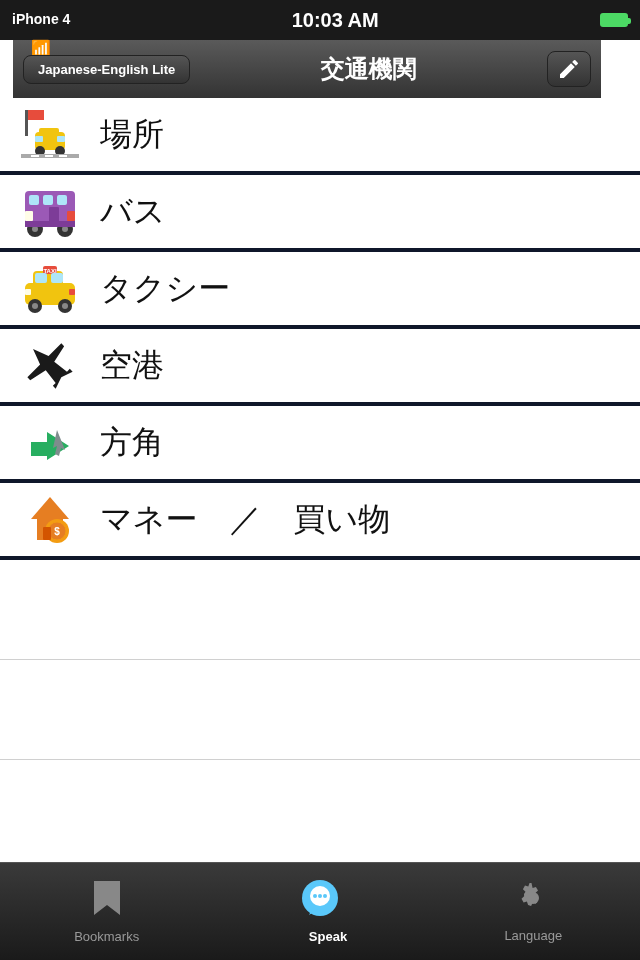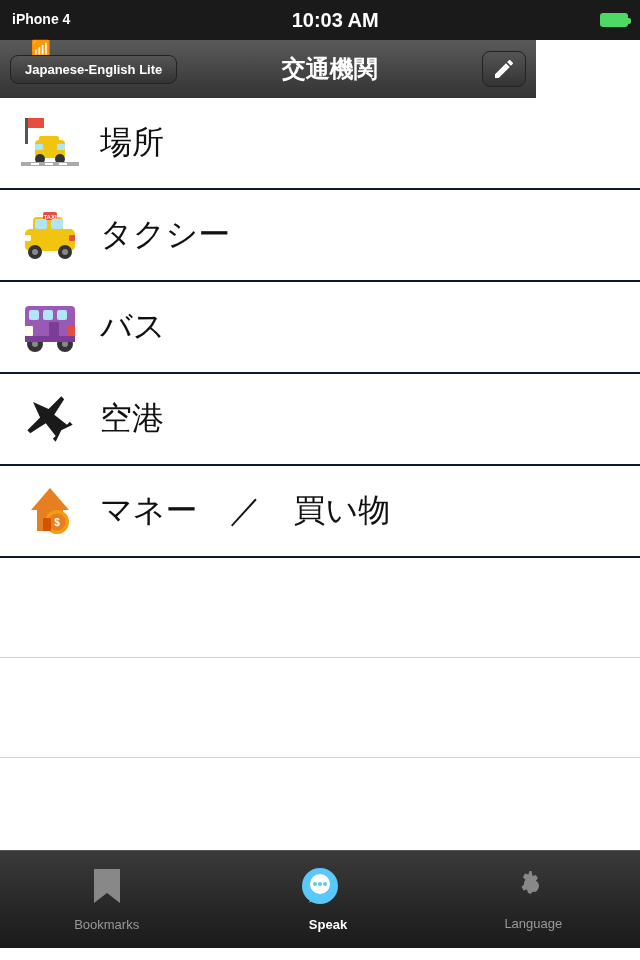--- a/index.html
+++ b/index.html
@@ -68,27 +68,28 @@
       right: -5px;
       top: 3px;
       width: 3px;
       height: 6px;
       background: #4cd964;
       border-radius: 0 2px 2px 0;
     }
 
     
     #nav-bar {
-      width: 536px;
+      width: 588px;
       height: 58px;
       background: linear-gradient(180deg, #5a5a5a 0%, #333 100%);
       display: flex;
       align-items: center;
       padding: 0 10px;
       gap: 10px;
+      margin-left: 13px;
     }
     .nav-back-btn {
       background: linear-gradient(180deg, #555 0%, #333 100%);
       border: 1px solid #222;
       border-radius: 8px;
       color: #fff;
       font-size: 13px;
       font-weight: 600;
       padding: 6px 14px;
       cursor: pointer;
@@ -118,22 +119,22 @@
     
     #list-container {
       width: 640px;
       background: #fff;
       flex: 1;
     }
     .list-item {
       display: flex;
       align-items: center;
       padding: 0 20px;
-      height: 92px;
-      border-bottom: 2px solid #0f172a;
+      height: 77px;
+      border-bottom: 4px solid #0f172a;
       cursor: pointer;
       background: #fff;
     }
     .list-icon {
       width: 60px;
       height: 60px;
       margin-right: 20px;
       display: flex;
       align-items: center;
       justify-content: center;
@@ -148,21 +149,21 @@
     
     .list-item-empty {
       height: 100px;
       border-bottom: 1px solid #d0d0d0;
       background: #fff;
     }
 
     
     #tab-bar {
       position: absolute;
-      bottom: 12px;
+      bottom: 0;
       width: 640px;
       height: 98px;
       background: linear-gradient(180deg, #3a3a3a 0%, #1a1a1a 100%);
       border-top: 1px solid #555;
       display: flex;
       align-items: flex-end;
     }
     .tab-item {
       flex: 1;
       display: flex;
@@ -244,20 +245,46 @@
         <rect x="10" y="49" width="8" height="2" fill="#fff"></rect>
         <rect x="24" y="49" width="8" height="2" fill="#fff"></rect>
         <rect x="38" y="49" width="8" height="2" fill="#fff"></rect>
       </svg>
     </div>
     <span class="list-label">場所</span>
   </div>
 
   <div class="list-item">
     <div class="list-icon">
+      <svg width="58" height="54" viewBox="0 0 58 54">
+
+        <rect x="4" y="6" width="50" height="36" rx="4" fill="#9b59b6"></rect>
+
+        <rect x="8" y="10" width="10" height="10" rx="2" fill="#aee6f8"></rect>
+        <rect x="22" y="10" width="10" height="10" rx="2" fill="#aee6f8"></rect>
+        <rect x="36" y="10" width="10" height="10" rx="2" fill="#aee6f8"></rect>
+
+        <rect x="4" y="26" width="8" height="10" rx="1" fill="#fffde7"></rect>
+        <rect x="46" y="26" width="8" height="10" rx="1" fill="#e74c3c"></rect>
+
+        <rect x="28" y="22" width="10" height="16" rx="1" fill="#7d3c98"></rect>
+
+        <circle cx="14" cy="44" r="8" fill="#333"></circle>
+        <circle cx="14" cy="44" r="3" fill="#888"></circle>
+        <circle cx="44" cy="44" r="8" fill="#333"></circle>
+        <circle cx="44" cy="44" r="3" fill="#888"></circle>
+
+        <rect x="4" y="36" width="50" height="6" fill="#7d3c98"></rect>
+      </svg>
+    </div>
+    <span class="list-label">バス</span>
+  </div>
+
+  <div class="list-item">
+    <div class="list-icon">
       <svg width="58" height="52" viewBox="0 0 58 52">
 
         <rect x="4" y="20" width="50" height="22" rx="5" fill="#f1c40f"></rect>
 
         <rect x="12" y="8" width="30" height="16" rx="4" fill="#f1c40f"></rect>
 
         <rect x="22" y="3" width="14" height="8" rx="2" fill="#e74c3c"></rect>
         <text x="29" y="10" text-anchor="middle" fill="white" font-size="6" font-weight="bold">TAXI</text>
 
         <rect x="14" y="10" width="12" height="10" rx="2" fill="#aee6f8"></rect>
@@ -270,56 +297,41 @@
 
         <rect x="4" y="26" width="6" height="6" rx="1" fill="#fffde7"></rect>
         <rect x="48" y="26" width="6" height="6" rx="1" fill="#e74c3c"></rect>
       </svg>
     </div>
     <span class="list-label">タクシー</span>
   </div>
 
   <div class="list-item">
     <div class="list-icon">
-      <svg width="58" height="54" viewBox="0 0 58 54">
-
-        <rect x="4" y="6" width="50" height="36" rx="4" fill="#9b59b6"></rect>
-
-        <rect x="8" y="10" width="10" height="10" rx="2" fill="#aee6f8"></rect>
-        <rect x="22" y="10" width="10" height="10" rx="2" fill="#aee6f8"></rect>
-        <rect x="36" y="10" width="10" height="10" rx="2" fill="#aee6f8"></rect>
-
-        <rect x="4" y="26" width="8" height="10" rx="1" fill="#fffde7"></rect>
-        <rect x="46" y="26" width="8" height="10" rx="1" fill="#e74c3c"></rect>
-
-        <rect x="28" y="22" width="10" height="16" rx="1" fill="#7d3c98"></rect>
-
-        <circle cx="14" cy="44" r="8" fill="#333"></circle>
-        <circle cx="14" cy="44" r="3" fill="#888"></circle>
-        <circle cx="44" cy="44" r="8" fill="#333"></circle>
-        <circle cx="44" cy="44" r="3" fill="#888"></circle>
-
-        <rect x="4" y="36" width="50" height="6" fill="#7d3c98"></rect>
-      </svg>
-    </div>
-    <span class="list-label">バス</span>
-  </div>
-
-  <div class="list-item">
-    <div class="list-icon">
       <svg width="56" height="56" viewBox="0 0 56 56">
 
         <g transform="translate(28,28) rotate(-45) translate(-28,-28)">
           <path d="M28 4 L34 20 L52 20 L52 24 L34 28 L36 44 L40 44 L40 48 L28 44 L16 48 L16 44 L20 44 L22 28 L4 24 L4 20 L22 20 Z" fill="#1a1a1a"></path>
         </g>
       </svg>
     </div>
     <span class="list-label">空港</span>
   </div>
 
+  <div class="list-item">
+    <div class="list-icon">
+      <svg width="58" height="58" viewBox="0 0 58 58">
+
+        <polygon points="10,42 10,28 26,28 26,18 48,32 26,46 26,42" fill="#27ae60"></polygon>
+
+        <polygon points="36,16 44,36 40,34 38,42 34,40 36,32 32,34" fill="#7f8c8d"></polygon>
+      </svg>
+    </div>
+    <span class="list-label">方角</span>
+  </div>
 
   <div class="list-item">
     <div class="list-icon">
       <svg width="58" height="58" viewBox="0 0 58 58">
 
         <polygon points="10,28 29,6 48,28" fill="#e67e22"></polygon>
         <rect x="16" y="27" width="26" height="22" fill="#e67e22"></rect>
 
         <circle cx="36" cy="40" r="12" fill="#f39c12"></circle>
         <circle cx="36" cy="40" r="9" fill="#e67e22" stroke="#f39c12" stroke-width="1"></circle>

